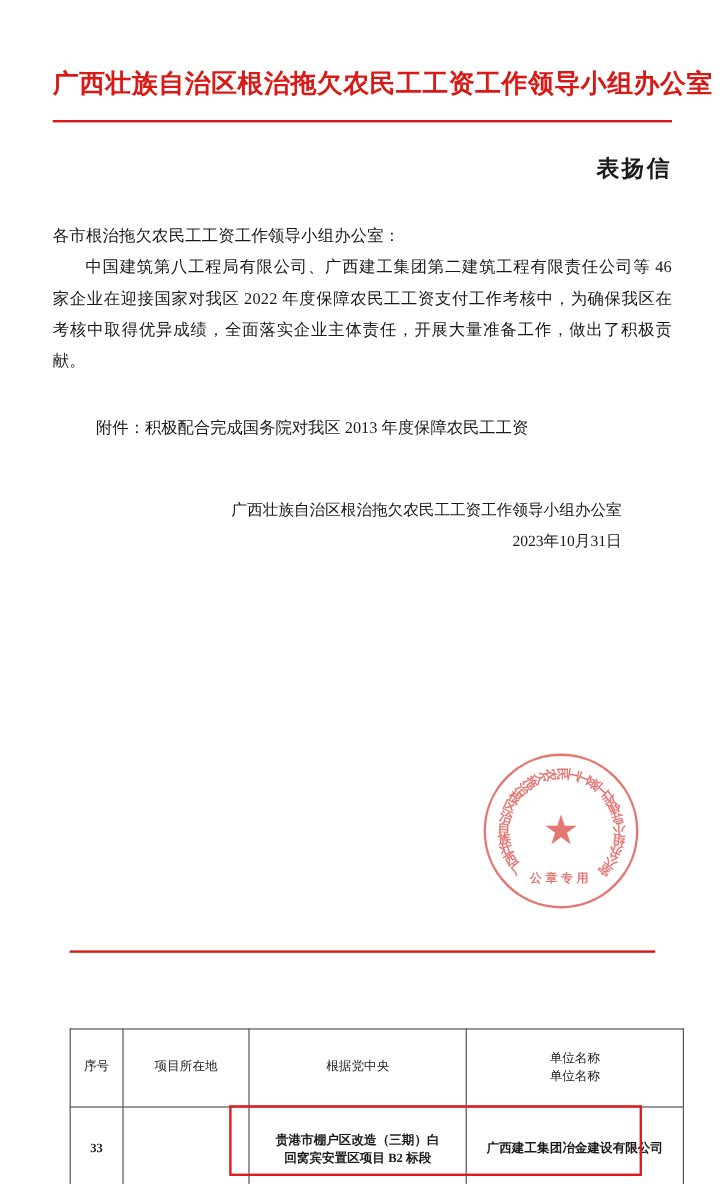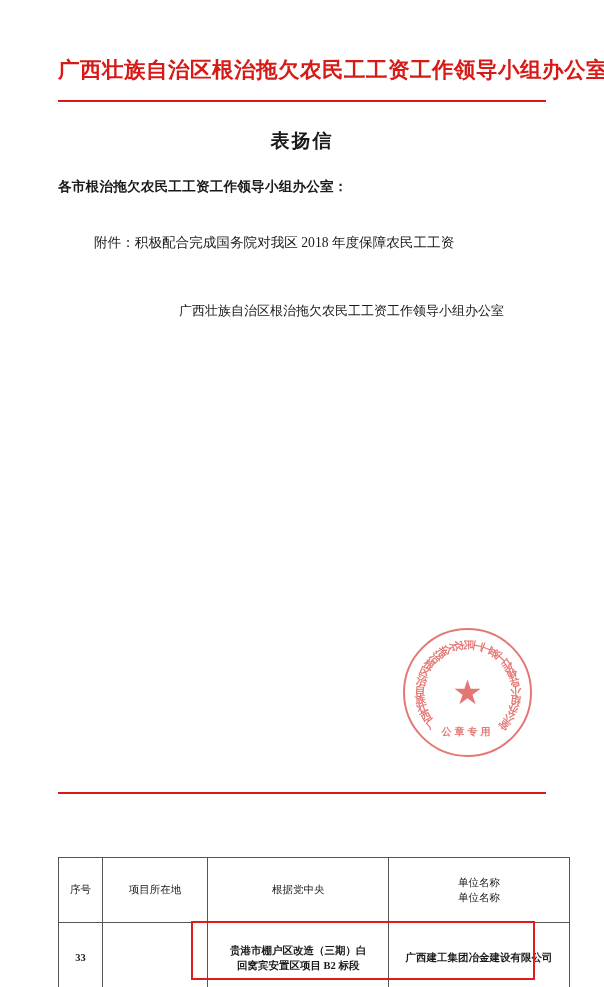--- a/index.html
+++ b/index.html
@@ -14,21 +14,21 @@
     font-family: "Liberation Serif", "DejaVu Serif", serif;
     color: #1a1a1a;
     overflow: hidden;
   }
 
   .page {
     position: relative;
     width: 604px;
     height: 987px;
     box-sizing: border-box;
-    padding: 0 58px;
+    padding: 0 44px;
   }
 
   
   .masthead {
     text-align: center;
     padding-top: 58px;
   }
   .masthead-title {
     color: #d71a16;
     font-weight: bold;
@@ -40,36 +40,35 @@
   }
   .masthead-rule {
     margin-top: 16px;
     height: 2px;
     background: #d71a16;
     width: 100%;
   }
 
   
   .doc-title {
-    text-align: center;
+    text-align: right;
     font-size: 19px;
     font-weight: bold;
     margin-top: 26px;
     letter-spacing: 2px;
   }
 
   
   .body-copy {
-    margin-top: 20px;
+    margin-top: 30px;
     font-size: 13.6px;
     line-height: 1.92;
     text-align: justify;
     text-justify: inter-ideograph;
     letter-spacing: 0.2px;
-    font-weight: bold;
   }
   .salutation {
     margin: 0 0 0 0;
   }
   .para {
     margin: 0;
     text-indent: 2em;
   }
 
   .attachment {
@@ -197,24 +196,25 @@
 
   <div class="masthead">
     <div class="masthead-title">广西壮族自治区根治拖欠农民工工资工作领导小组办公室</div>
     <div class="masthead-rule"></div>
   </div>
 
   <div class="doc-title">表扬信</div>
 
   <div class="body-copy">
     <p class="salutation">各市根治拖欠农民工工资工作领导小组办公室：</p>
+    <p class="para">中国建筑第八工程局有限公司、广西建工集团第二建筑工程有限责任公司等 46 家企业在迎接国家对我区 2022 年度保障农民工工资支付工作考核中，为确保我区在考核中取得优异成绩，全面落实企业主体责任，开展大量准备工作，做出了积极贡献。</p>
   </div>
 
   <div class="attachment">
-    <div><span>附件：</span><span>积极配合完成国务院对我区 2018 年度保障农民工工资</span></div>
+    <div><span>附件：</span><span>积极配合完成国务院对我区 2013 年度保障农民工工资</span></div>
   </div>
 
   <div class="seal">
     <div class="seal-star">★</div>
     <div class="seal-text-top">
         <span class="seal-char" style="transform: rotate(-130deg) translate(0px, -48px) rotate(90deg) translate(-50%, -50%);">广</span>
         <span class="seal-char" style="transform: rotate(-119.167deg) translate(0px, -48px) rotate(90deg) translate(-50%, -50%);">西</span>
         <span class="seal-char" style="transform: rotate(-108.333deg) translate(0px, -48px) rotate(90deg) translate(-50%, -50%);">壮</span>
         <span class="seal-char" style="transform: rotate(-97.5deg) translate(0px, -48px) rotate(90deg) translate(-50%, -50%);">族</span>
         <span class="seal-char" style="transform: rotate(-86.6667deg) translate(0px, -48px) rotate(90deg) translate(-50%, -50%);">自</span>
@@ -237,20 +237,21 @@
         <span class="seal-char" style="transform: rotate(97.5deg) translate(0px, -48px) rotate(90deg) translate(-50%, -50%);">组</span>
         <span class="seal-char" style="transform: rotate(108.333deg) translate(0px, -48px) rotate(90deg) translate(-50%, -50%);">办</span>
         <span class="seal-char" style="transform: rotate(119.167deg) translate(0px, -48px) rotate(90deg) translate(-50%, -50%);">公</span>
         <span class="seal-char" style="transform: rotate(130deg) translate(0px, -48px) rotate(90deg) translate(-50%, -50%);">室</span>
       </div>
     <div class="seal-bottom-text">公章专用</div>
   </div>
 
   <div class="signature">
     <div>广西壮族自治区根治拖欠农民工工资工作领导小组办公室</div>
+    <div>2023年10月31日</div>
   </div>
 
   <div class="bottom-rule"></div>
 
   <div class="table-wrap">
     <table class="att">
       <thead>
         <tr>
           <th class="col-no">序号</th>
           <th class="col-loc">项目所在地</th>

